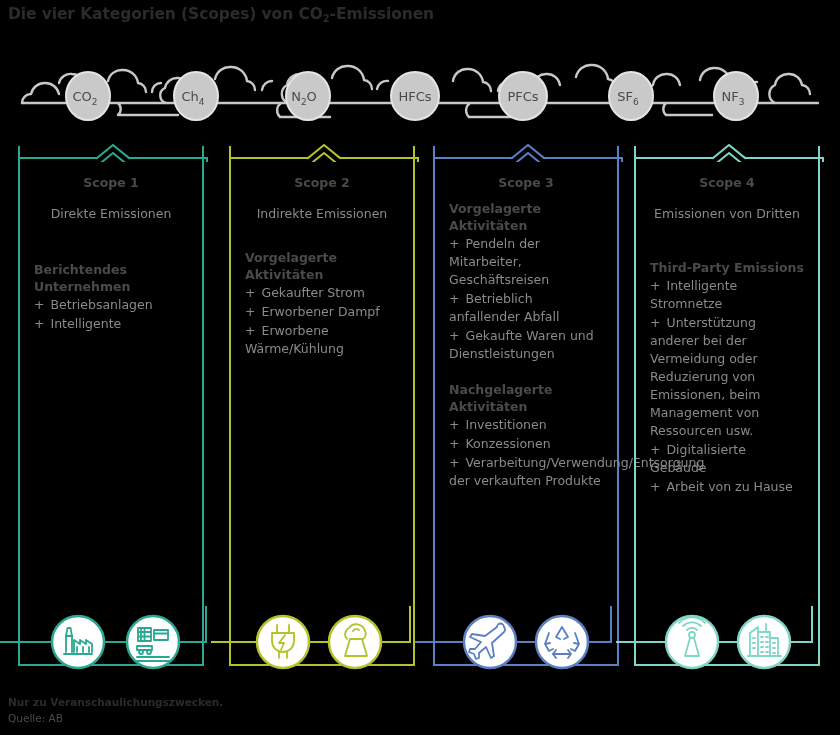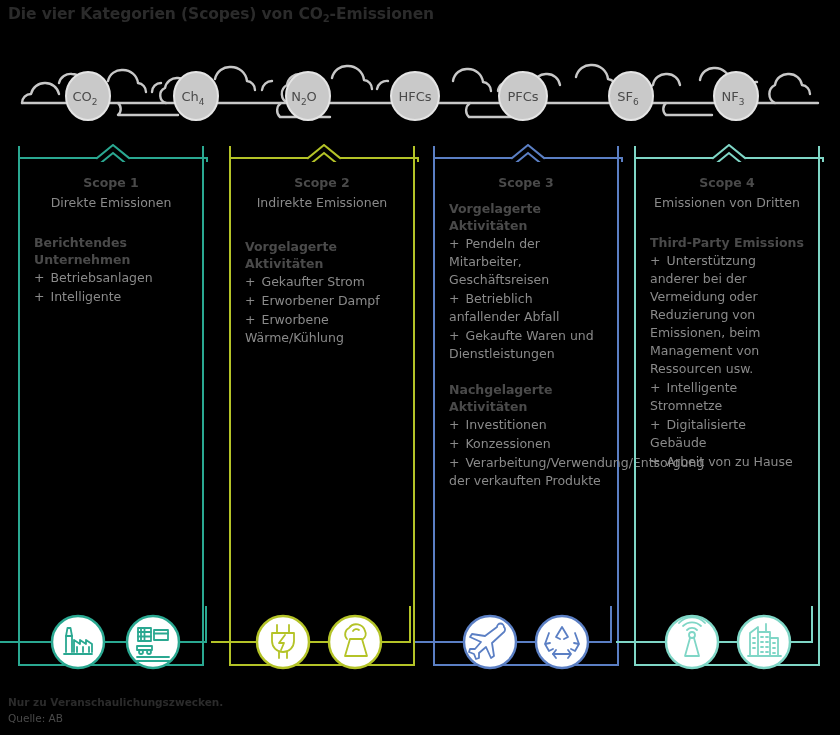--- a/index.html
+++ b/index.html
@@ -93,30 +93,30 @@
   .scope-name {
     font-size: 12.5px;
     font-weight: bold;
     color: #4a4a4a;
     line-height: 18px;
   }
   .scope-sub {
     font-size: 12.5px;
     color: #8a8a8a;
     line-height: 19px;
-    margin-top: 1px;
+    margin-top: 12px;
   }
 
   .scope-body {
     padding: 0 14px;
     margin-top: 18px;
   }
-  .scope-1 .scope-body { margin-top: 22px; }
+  .scope-1 .scope-body { margin-top: 38px; }
   .scope-2 .scope-body { margin-top: 26px; }
-  .scope-4 .scope-body { margin-top: 22px; }
+  .scope-4 .scope-body { margin-top: 36px; }
   .scope-3 .scope-body { margin-top: 8px; }
 
   .group-title {
     font-size: 12.5px;
     font-weight: bold;
     color: #4a4a4a;
     line-height: 17px;
     margin-bottom: 1px;
   }
   .group-title.spaced { margin-top: 18px; }
@@ -303,22 +303,22 @@
           <path d="M79 22 L95 9 L111 22"></path>
         </g>
       </svg>
     </div>
     <div class="scope-head">
       <div class="scope-name">Scope 4</div>
       <div class="scope-sub">Emissionen von Dritten</div>
     </div>
     <div class="scope-body">
       <div class="group-title">Third-Party Emissions</div>
+      <div class="bullet"><span class="plus">+</span><span>Intelligente Stromnetze</span></div>
       <div class="bullet"><span class="plus">+</span><span>Unterstützung anderer bei der Vermeidung oder Reduzierung von Emissionen, beim Management von Ressourcen usw.</span></div>
-      <div class="bullet"><span class="plus">+</span><span>Intelligente Stromnetze</span></div>
       <div class="bullet"><span class="plus">+</span><span>Digitalisierte Gebäude</span></div>
       <div class="bullet"><span class="plus">+</span><span>Arbeit von zu Hause</span></div>
     </div>
   </div>
 </div>
 
 <div class="iconrow">
   <svg width="840" height="70" viewBox="0 0 840 70" xmlns="http://www.w3.org/2000/svg">
 
     <circle cx="78" cy="36" r="26" fill="#ffffff" stroke="#2aa891" stroke-width="2.5"></circle>

